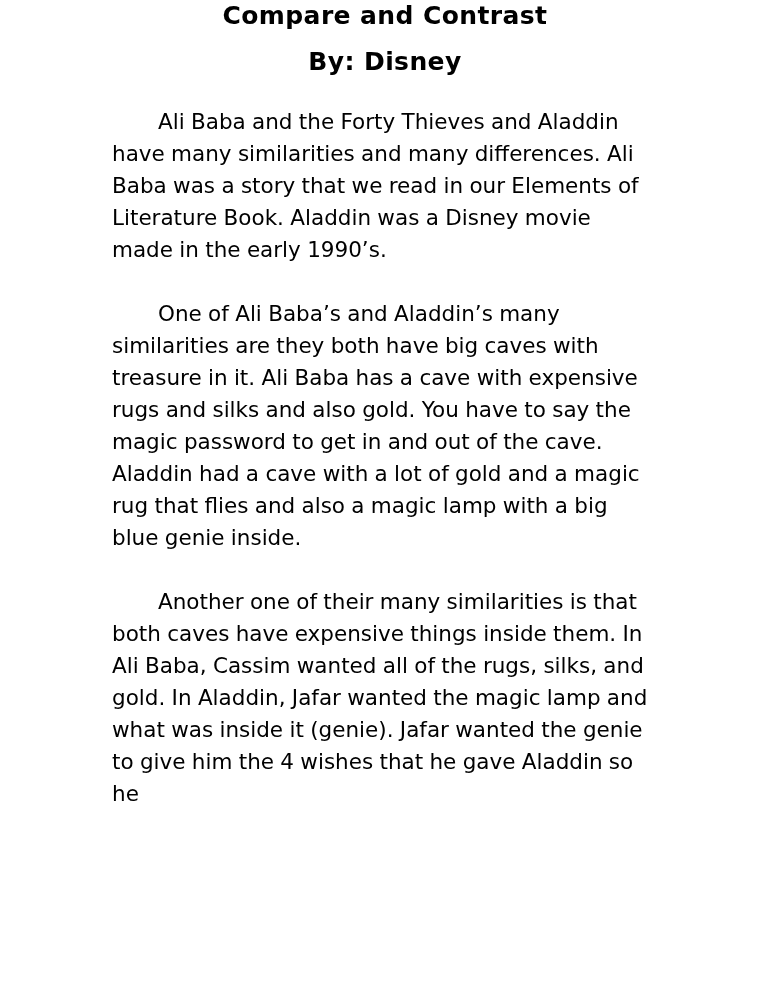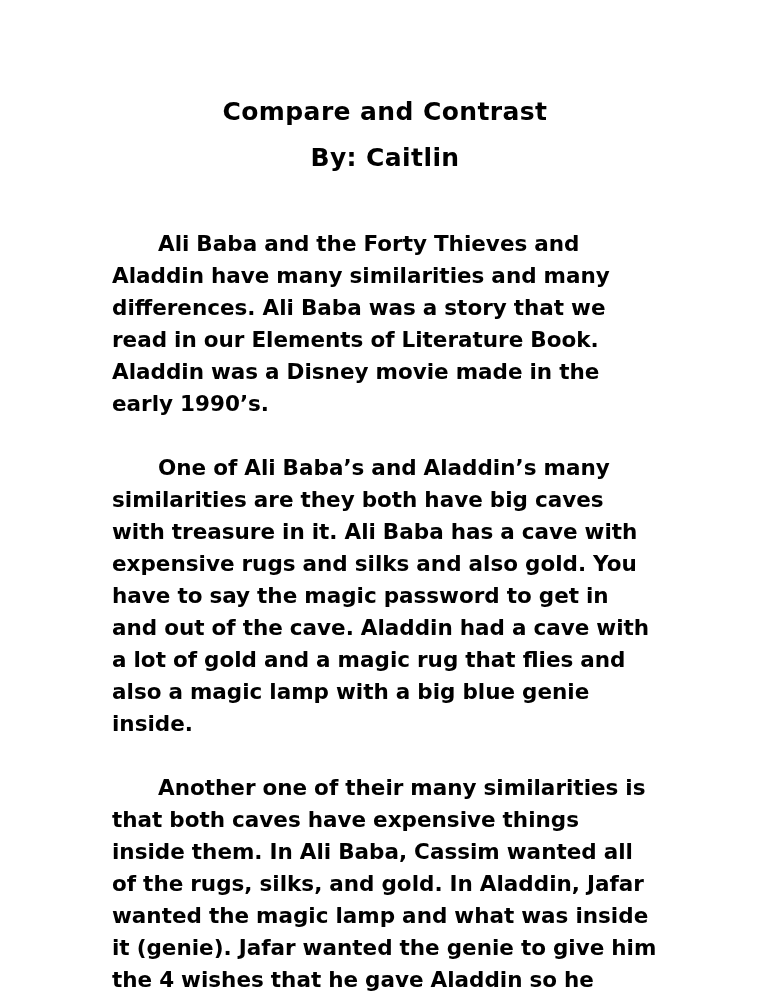--- a/index.html
+++ b/index.html
@@ -25,43 +25,41 @@
   .content {
     position: absolute;
     left: 112px;
     top: 0;
     width: 546px;
   }
 
   
   .title-block {
     text-align: center;
-    padding-top: 96px;
   }
 
   .doc-title,
   .doc-byline {
     font-family: "DejaVu Sans", sans-serif;
     font-weight: 700;
     font-size: 25px;
     line-height: 32px;
     letter-spacing: 0.4px;
     color: #000000;
     margin: 0;
     white-space: nowrap;
   }
 
   .doc-byline {
     margin-top: 14px;
   }
 
   
   .body-text {
-    margin-top: 54px;
-    font-weight: bold;
+    margin-top: 28px;
   }
 
   .para {
     font-family: "DejaVu Sans", sans-serif;
     font-size: 21.5px;
     line-height: 32px;
     color: #000000;
     margin: 0 0 32px 0;
     text-indent: 46px;
     text-align: left;
@@ -73,21 +71,21 @@
   }
 </style>
 </head>
 <body>
 
 <div class="page">
   <div class="content">
 
     <div class="title-block">
       <h1 class="doc-title">Compare and Contrast</h1>
-      <h2 class="doc-byline">By: Caitlin</h2>
+      <h2 class="doc-byline">By: Disney</h2>
     </div>
 
     <div class="body-text">
       <p class="para">Ali Baba and the Forty Thieves and Aladdin have many similarities and many differences. Ali Baba was a story that we read in our Elements of Literature Book. Aladdin was a Disney movie made in the early 1990’s.</p>
       <p class="para">One of Ali Baba’s and Aladdin’s many similarities are they both have big caves with treasure in it. Ali Baba has a cave with expensive rugs and silks and also gold. You have to say the magic password to get in and out of the cave. Aladdin had a cave with a lot of gold and a magic rug that flies and also a magic lamp with a big blue genie inside.</p>
       <p class="para">Another one of their many similarities is that both caves have expensive things inside them. In Ali Baba, Cassim wanted all of the rugs, silks, and gold. In Aladdin, Jafar wanted the magic lamp and what was inside it (genie). Jafar wanted the genie to give him the 4 wishes that he gave Aladdin so he</p>
     </div>
 
   </div>
 </div>

